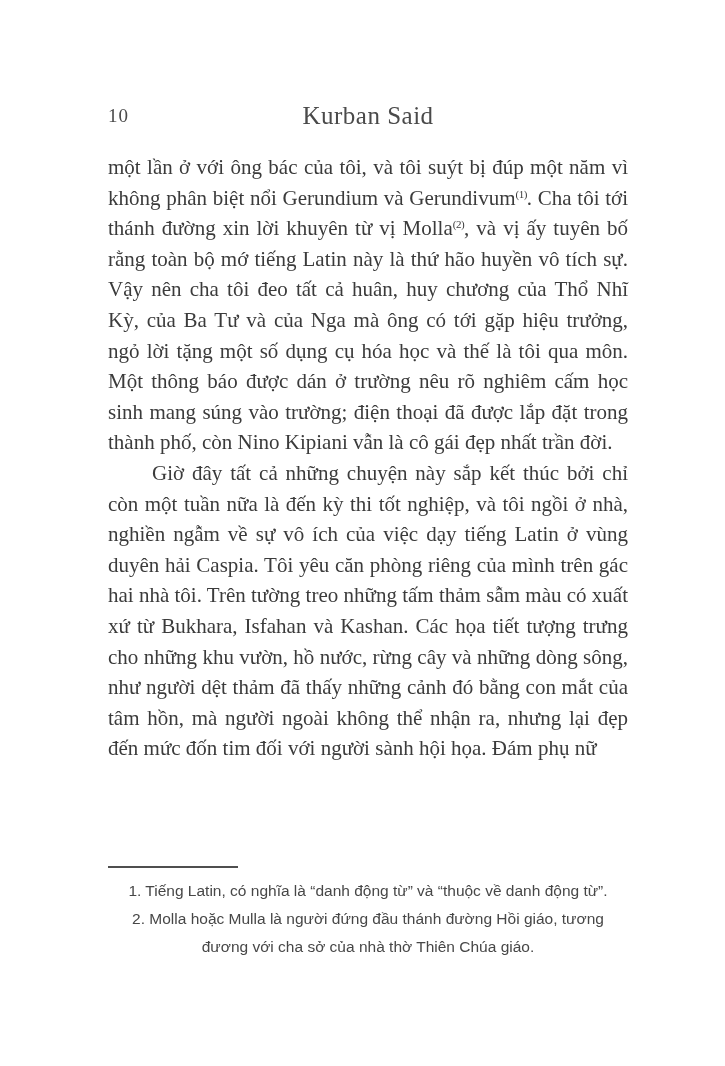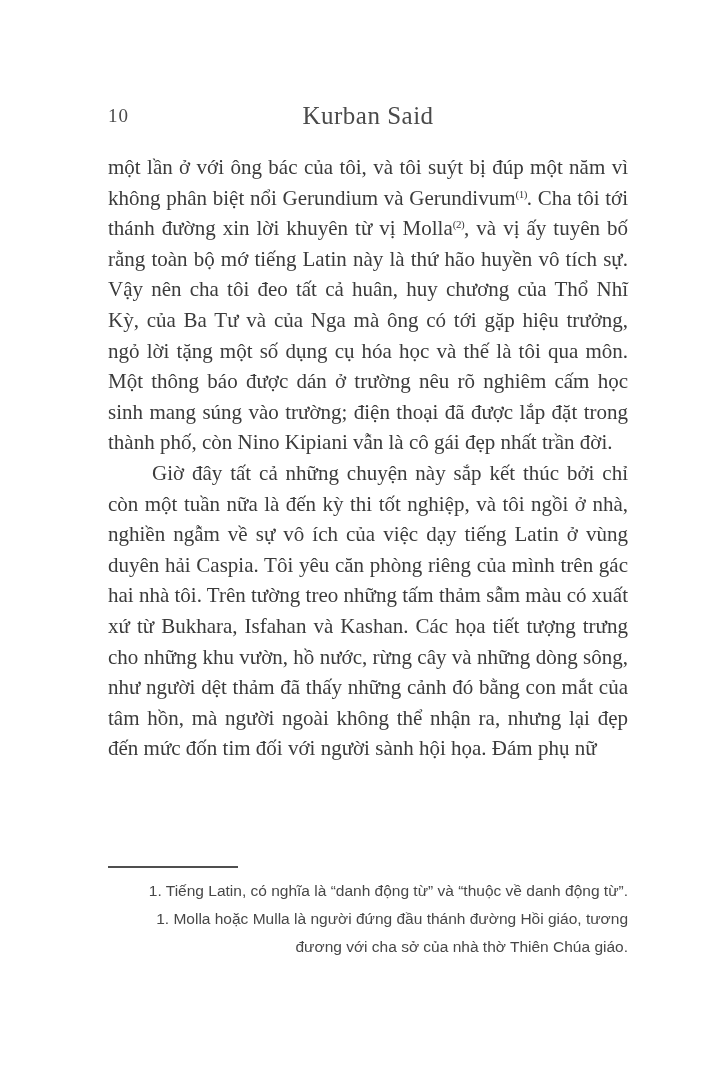--- a/index.html
+++ b/index.html
@@ -71,37 +71,37 @@
   }
   .footnote-rule {
     width: 130px;
     height: 2px;
     background: var(--separator);
     margin-bottom: 9px;
   }
   .footnote {
     font-size: 15.5px;
     line-height: 28px;
-    text-align: right;
+    text-align: center;
   }
 </style>
 </head>
 <body>
 
 <div class="page">
 
   <div class="header">
     <span class="page-number">10</span>
     <span class="book-title">Kurban Said</span>
   </div>
 
   <div class="body-text" id="body-text">
       <p class="para">một lần ở với ông bác của tôi, và tôi suýt bị đúp một năm vì không phân biệt nổi Gerundium và Gerundivum<sup class="fn-ref">(1)</sup>. Cha tôi tới thánh đường xin lời khuyên từ vị Molla<sup class="fn-ref">(2)</sup>, và vị ấy tuyên bố rằng toàn bộ mớ tiếng Latin này là thứ hão huyền vô tích sự. Vậy nên cha tôi đeo tất cả huân, huy chương của Thổ Nhĩ Kỳ, của Ba Tư và của Nga mà ông có tới gặp hiệu trưởng, ngỏ lời tặng một số dụng cụ hóa học và thế là tôi qua môn. Một thông báo được dán ở trường nêu rõ nghiêm cấm học sinh mang súng vào trường; điện thoại đã được lắp đặt trong thành phố, còn Nino Kipiani vẫn là cô gái đẹp nhất trần đời.</p>
       <p class="para indent">Giờ đây tất cả những chuyện này sắp kết thúc bởi chỉ còn một tuần nữa là đến kỳ thi tốt nghiệp, và tôi ngồi ở nhà, nghiền ngẫm về sự vô ích của việc dạy tiếng Latin ở vùng duyên hải Caspia. Tôi yêu căn phòng riêng của mình trên gác hai nhà tôi. Trên tường treo những tấm thảm sẫm màu có xuất xứ từ Bukhara, Isfahan và Kashan. Các họa tiết tượng trưng cho những khu vườn, hồ nước, rừng cây và những dòng sông, như người dệt thảm đã thấy những cảnh đó bằng con mắt của tâm hồn, mà người ngoài không thể nhận ra, nhưng lại đẹp đến mức đốn tim đối với người sành hội họa. Đám phụ nữ</p>
     </div>
 
   <div class="footnotes">
     <div class="footnote-rule"></div>
     <p class="footnote">1. Tiếng Latin, có nghĩa là “danh động từ” và “thuộc về danh động từ”.</p>
-    <p class="footnote">1. Molla hoặc Mulla là người đứng đầu thánh đường Hồi giáo, tương đương với cha sở của nhà thờ Thiên Chúa giáo.</p>
+    <p class="footnote">2. Molla hoặc Mulla là người đứng đầu thánh đường Hồi giáo, tương đương với cha sở của nhà thờ Thiên Chúa giáo.</p>
   </div>
 
 </div>
 
 </body></html>

